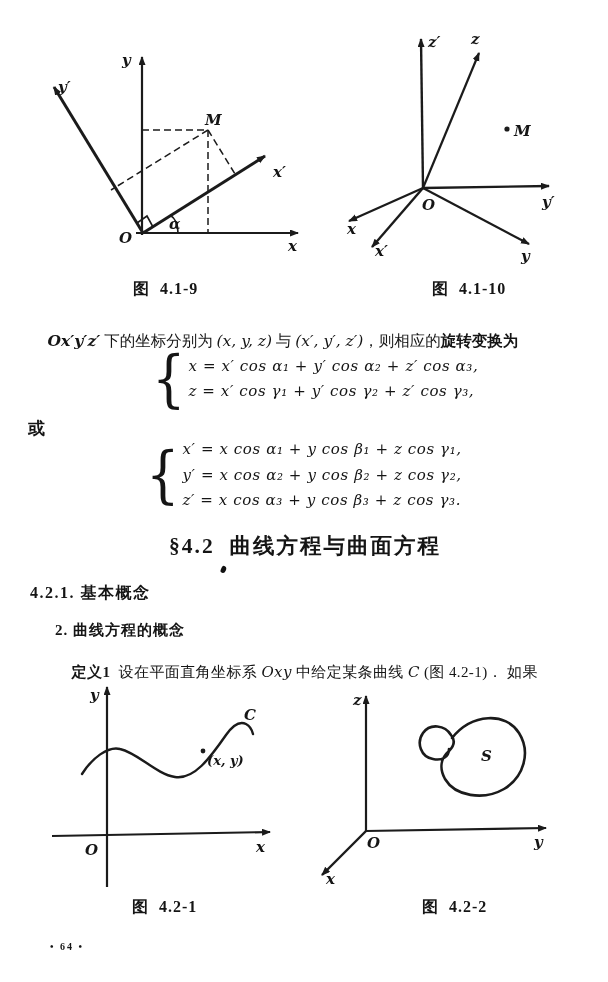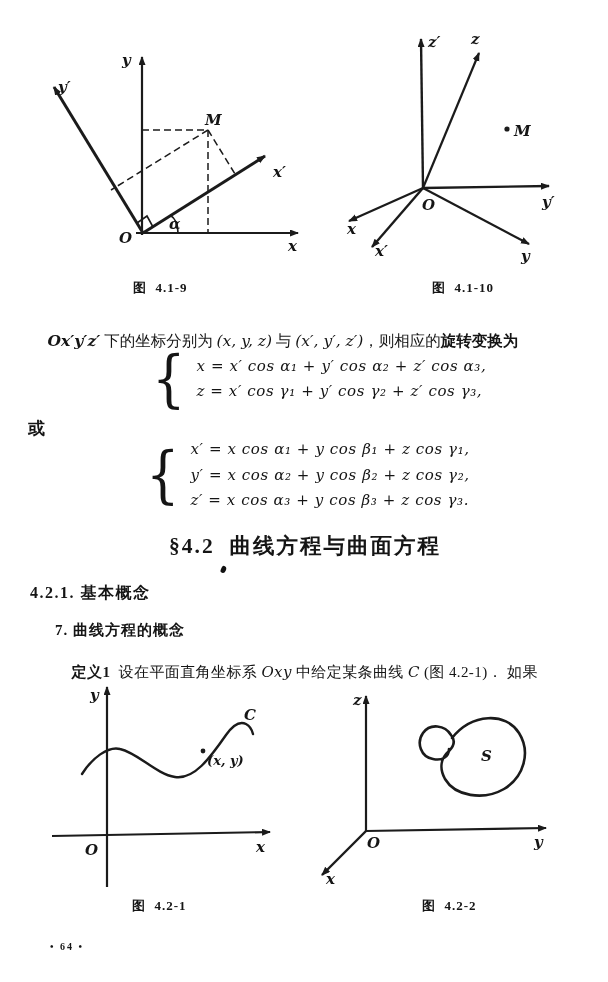--- a/index.html
+++ b/index.html
@@ -9,28 +9,28 @@
     background:#ffffff;
     overflow:hidden;
     font-family:"Liberation Serif","DejaVu Serif",serif;
     color:#151515;
   }
   .abs{position:absolute;}
   .cn{font-family:"Liberation Serif","DejaVu Serif",serif;}
   .math{font-style:italic;font-family:"DejaVu Serif","Liberation Serif",serif;}
   .b{font-weight:bold;}
   .para{font-size:15.5px;line-height:19px;white-space:pre;}
-  .caption{font-size:13px;font-weight:bold;white-space:pre;letter-spacing:1px;}
+  .caption{font-size:16px;font-weight:bold;white-space:pre;letter-spacing:1px;}
   .eq-block{display:flex;align-items:center;}
   .eq-brace{
     font-family:"DejaVu Serif",serif;
     font-size:62px;font-weight:400;line-height:76px;
     transform:scaleX(.85);
   }
-  .eq-lines{margin-left:8px;}
+  .eq-lines{}
   .eq-line{
     font-size:15px;line-height:25.5px;white-space:pre;
     font-style:italic;font-family:"DejaVu Serif","Liberation Serif",serif;
     letter-spacing:.6px;
   }
   .connector{font-size:17px;font-weight:bold;}
   .section-heading{font-size:21.5px;font-weight:bold;letter-spacing:2px;white-space:pre;}
   .subsection-heading{font-size:16px;font-weight:bold;letter-spacing:1.5px;}
   .list-item{font-size:15px;font-weight:bold;letter-spacing:1px;white-space:pre;}
   .def-line{font-size:15px;white-space:pre;letter-spacing:.4px;}
@@ -117,21 +117,21 @@
       <div class="eq-line">y′ = x cos α₂ + y cos β₂ + z cos γ₂,</div>
       <div class="eq-line">z′ = x cos α₃ + y cos β₃ + z cos γ₃.</div>
     </div>
   </div>
 
   <div class="abs section-heading cn" style="left:169px;top:531px;">§4.2  曲线方程与曲面方程</div>
   <div class="abs ink-speck" style="left:221px;top:566px;"></div>
 
   <div class="abs subsection-heading cn" style="left:30px;top:583px;">4.2.1. 基本概念</div>
 
-  <div class="abs list-item cn" style="left:55px;top:621px;">7. 曲线方程的概念</div>
+  <div class="abs list-item cn" style="left:55px;top:621px;">2. 曲线方程的概念</div>
 
   <div class="abs def-line" style="left:55px;top:646px;">
     <span class="cn b">定义1</span><span class="cn">  设在平面直角坐标系 </span><span class="math">Oxy</span><span class="cn"> 中给定某条曲线 </span><span class="math">C</span><span class="cn"> (图 4.2-1)． 如果</span>
   </div>
 
   <svg class="abs" style="left:40px;top:675px;" width="250" height="215">
     <line x1="67" y1="212" x2="67" y2="12" class="stroke" stroke-width="2.2" marker-end="url(#arrow)"></line>
     <line x1="12" y1="161" x2="230" y2="157" class="stroke" stroke-width="2.2" marker-end="url(#arrow)"></line>
     <path d="M 42 99 C 52 83, 68 71, 80 74 C 98 78, 116 99, 135 102 C 154 105, 170 83, 186 60 C 193 50, 200 46, 206 49 C 210 51, 212 55, 213 59" class="stroke" stroke-width="2.4" stroke-linecap="round"></path>
     <circle cx="163" cy="76" r="2.4" fill="#1b1b1b"></circle>

